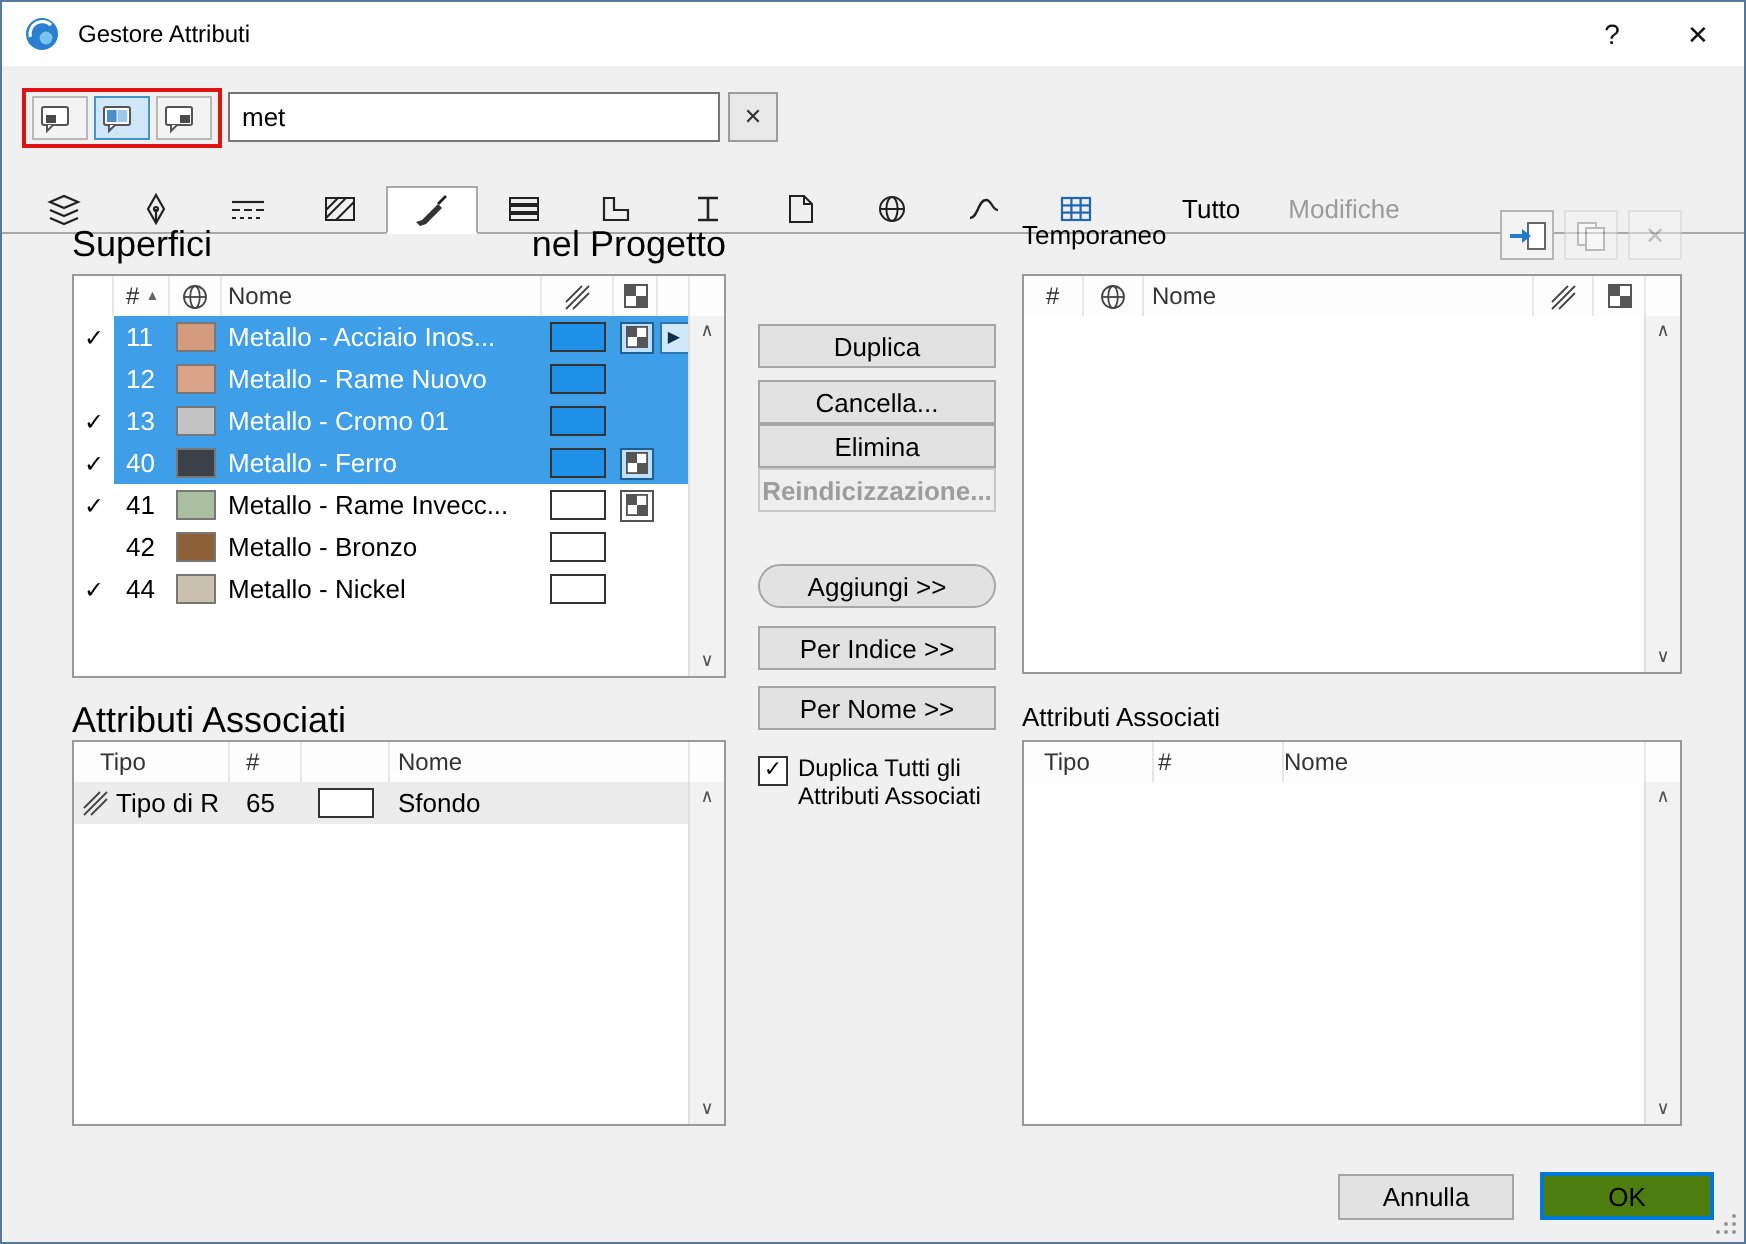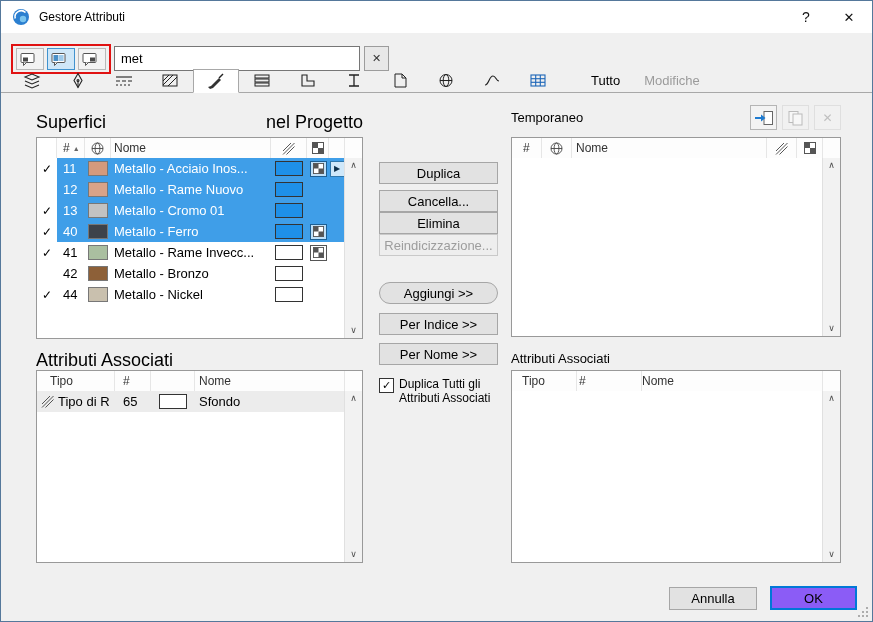--- a/index.html
+++ b/index.html
@@ -15,21 +15,21 @@
   .tbtn.close{width:46px;font-size:13px;}
 
   
   .fgroup{position:absolute;left:10px;top:43px;width:100px;height:30px;border:2px solid #e01212;display:flex;align-items:center;justify-content:space-between;padding:0 3px;box-sizing:border-box;}
   .fbtn{width:28px;height:22px;border:1px solid #b9b9b9;background:#f3f3f3;padding:0;display:flex;align-items:center;justify-content:center;}
   .fbtn.active{background:#cfe7f8;border-color:#4193cf;}
   .search{position:absolute;left:113px;top:45px;width:246px;height:25px;border:1px solid #767676;font-family:"Liberation Sans",sans-serif;font-size:13px;padding:0 6px;background:#fff;box-sizing:border-box;}
   .clearbtn{position:absolute;left:363px;top:45px;width:25px;height:25px;border:1px solid #9c9c9c;background:#e8e8e8;font-size:11px;color:#333;padding:0;}
 
   
-  .tabstrip{position:absolute;left:0;top:68px;right:0;height:23px;border-bottom:1px solid #a8a8a8;display:flex;align-items:flex-end;padding-left:8px;}
+  .tabstrip{position:absolute;left:0;top:92px;right:0;height:23px;border-bottom:1px solid #a8a8a8;display:flex;align-items:flex-end;padding-left:8px;}
   .itab{width:46px;height:23px;border:none;background:transparent;display:flex;align-items:center;justify-content:center;padding:0;}
   .itab.sel{background:#fff;border:1px solid #a8a8a8;border-bottom:1px solid #fff;height:24px;margin-bottom:-1px;box-sizing:border-box;}
   .tabspacer{width:18px;}
   .ttab{height:23px;border:none;background:transparent;font-family:"Liberation Sans",sans-serif;font-size:13px;padding:0 12px;color:#000;}
   .ttab.dis{color:#9b9b9b;}
 
   
   .lefthead{position:absolute;left:35px;top:111px;width:327px;display:flex;justify-content:space-between;font-size:18px;color:#000;}
   .righthead{position:absolute;left:510px;top:104px;width:330px;display:flex;justify-content:space-between;align-items:center;font-size:13px;color:#000;}
   .iconbtns{display:flex;gap:5px;}
@@ -86,30 +86,30 @@
   .sq{width:65px;padding-left:2px;flex:0 0 auto;}
   .sm{flex:1;}
 
   
   .vscroll{position:absolute;top:20px;right:0;bottom:0;width:17px;background:#f2f2f2;border-left:1px solid #e0e0e0;display:flex;flex-direction:column;justify-content:space-between;}
   .sarrow{height:15px;font-size:9px;color:#505050;text-align:center;line-height:15px;}
 
   
   .abtn{position:absolute;left:378px;width:119px;height:22px;background:#e2e2e2;border:1px solid #a6a6a6;font-family:"Liberation Sans",sans-serif;font-size:13px;color:#000;padding:0;}
   .abtn.dis{color:#9d9d9d;background:#eeeeee;border-color:#c9c9c9;}
-  .b-dup{top:161px;}.b-can{top:189px;}.b-eli{top:211px;}.b-rei{top:233px;}
+  .b-dup{top:161px;}.b-can{top:189px;}.b-eli{top:211px;}.b-rei{top:233px;font-weight:bold;}
   .b-agg{top:281px;border-radius:11px;}.b-idx{top:312px;}.b-nom{top:342px;}.b-sal{top:538px;}
   .chkrow{position:absolute;left:378px;top:376px;width:121px;display:flex;gap:5px;align-items:flex-start;}
   .chk{width:13px;height:13px;border:1px solid #333;background:#fff;display:flex;align-items:center;justify-content:center;font-size:11px;line-height:1;margin-top:1px;flex:0 0 auto;}
   .chk i{font-style:normal;}
   .chklabel{font-size:12px;line-height:14px;color:#000;}
 
   
   .annulla{position:absolute;left:668px;top:586px;width:88px;height:23px;background:#e2e2e2;border:1px solid #a6a6a6;font-family:"Liberation Sans",sans-serif;font-size:13px;padding:0;}
-  .ok{position:absolute;left:769px;top:585px;width:87px;height:24px;background:#8b5cf6;border:2px solid #0078d7;font-family:"Liberation Sans",sans-serif;font-size:13px;padding:0;}
+  .ok{position:absolute;left:769px;top:585px;width:87px;height:24px;background:#4d7c0f;border:2px solid #0078d7;font-family:"Liberation Sans",sans-serif;font-size:13px;padding:0;}
   .grip{position:absolute;right:3px;bottom:3px;}
 </style>
 </head>
 <body>
 
 <div class="dialog">
 
   <div class="titlebar">
     <svg class="appicon" width="18" height="18" viewBox="0 0 18 18">
         <circle cx="9" cy="9" r="8" fill="#2b7fd0"></circle>

